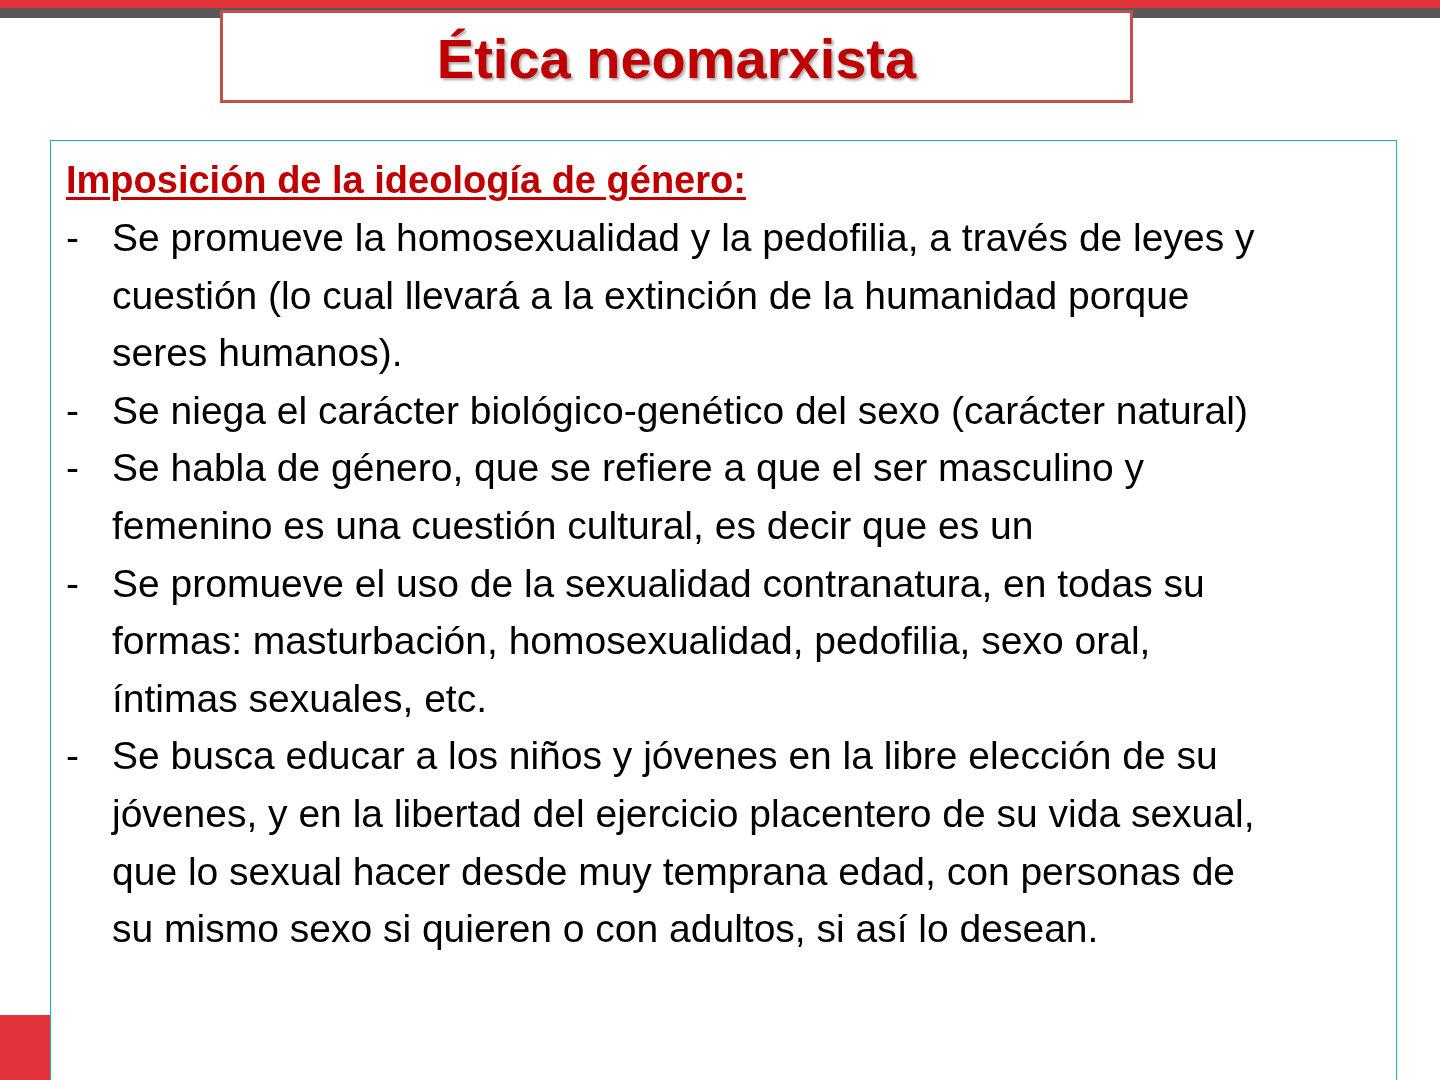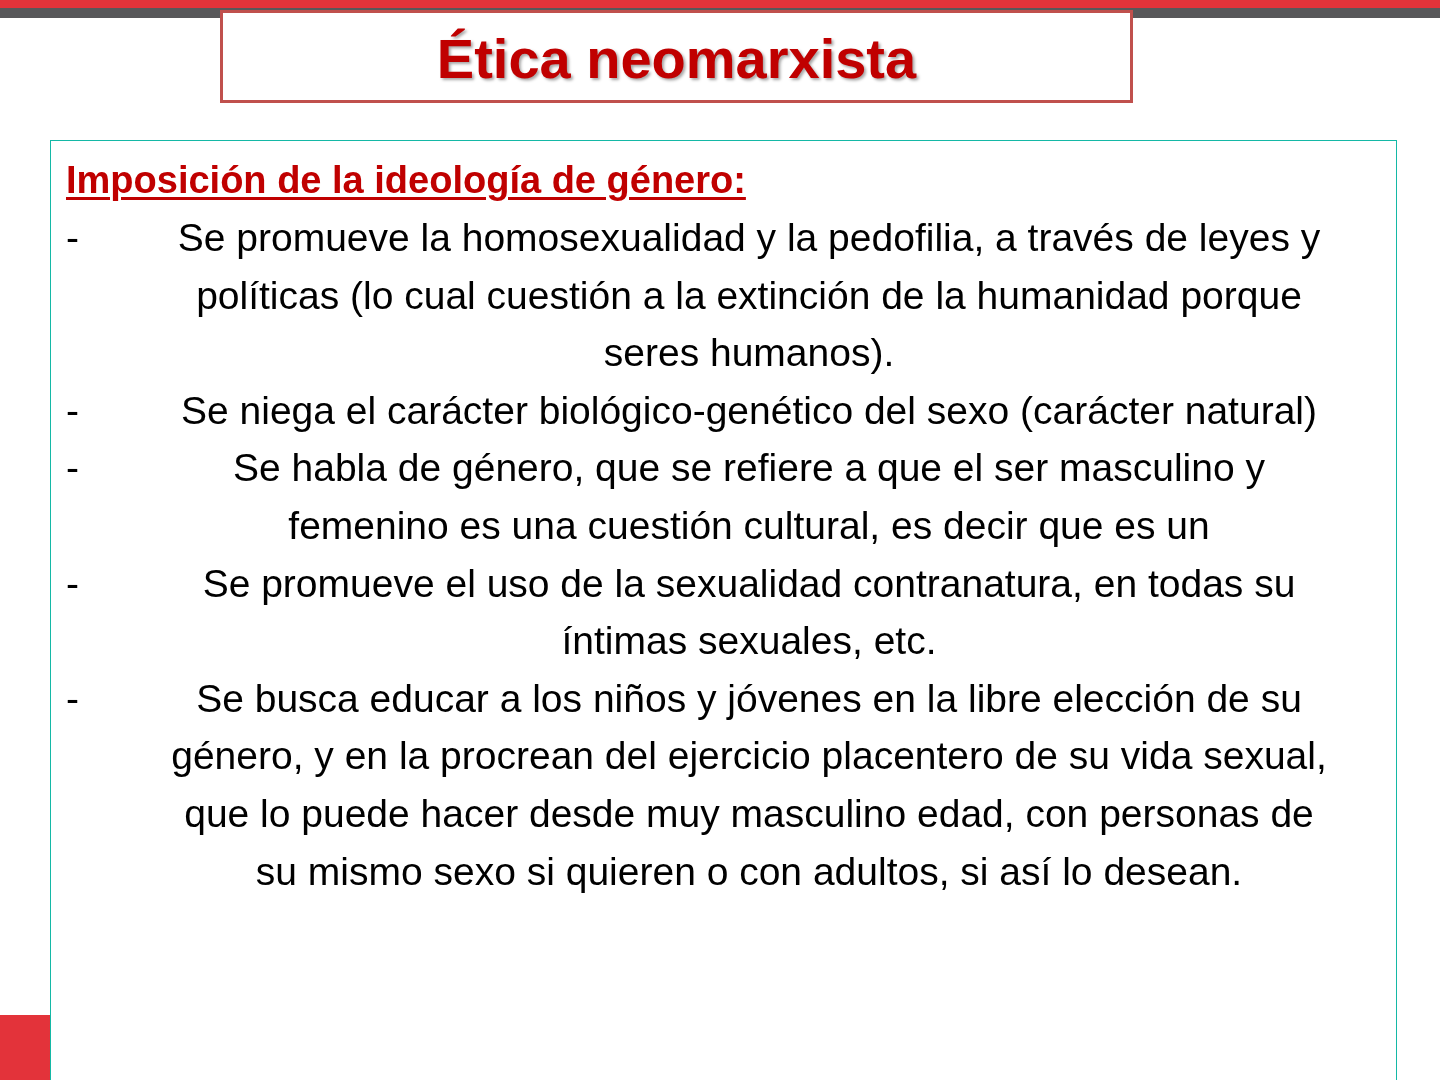--- a/index.html
+++ b/index.html
@@ -97,21 +97,20 @@
     .bullet-dash {
       position: absolute;
       left: 0;
       top: 0;
       width: 20px;
       text-align: left;
     }
     .bullet-line {
       display: block;
       white-space: nowrap;
-      text-align: center;
     }
   </style>
 </head>
 <body>
 
 <div class="slide">
   <div class="top-red-bar"></div>
   <div class="top-grey-bar"></div>
 
   <div class="title-box">
@@ -121,40 +120,41 @@
   <div class="corner-red-square"></div>
 
   <div class="content-box">
     <div class="content-inner">
       <div class="section-heading">Imposición de la ideología de género:</div>
 
       <ul class="bullet-list">
         <li class="bullet-item">
           <span class="bullet-dash">-</span>
           <span class="bullet-line">Se promueve la homosexualidad y la pedofilia, a través de leyes y</span>
-          <span class="bullet-line">políticas (lo cual cuestión a la extinción de la humanidad porque</span>
+          <span class="bullet-line">cuestión (lo cual llevará a la extinción de la humanidad porque</span>
           <span class="bullet-line">seres humanos).</span>
         </li>
         <li class="bullet-item">
           <span class="bullet-dash">-</span>
           <span class="bullet-line">Se niega el carácter biológico-genético del sexo (carácter natural)</span>
         </li>
         <li class="bullet-item">
           <span class="bullet-dash">-</span>
           <span class="bullet-line">Se habla de género, que se refiere a que el ser masculino y</span>
           <span class="bullet-line">femenino es una cuestión cultural, es decir que es un</span>
         </li>
         <li class="bullet-item">
           <span class="bullet-dash">-</span>
           <span class="bullet-line">Se promueve el uso de la sexualidad contranatura, en todas su</span>
+          <span class="bullet-line">formas: masturbación, homosexualidad, pedofilia, sexo oral,</span>
           <span class="bullet-line">íntimas sexuales, etc.</span>
         </li>
         <li class="bullet-item">
           <span class="bullet-dash">-</span>
           <span class="bullet-line">Se busca educar a los niños y jóvenes en la libre elección de su</span>
-          <span class="bullet-line">género, y en la procrean del ejercicio placentero de su vida sexual,</span>
-          <span class="bullet-line">que lo puede hacer desde muy masculino edad, con personas de</span>
+          <span class="bullet-line">jóvenes, y en la libertad del ejercicio placentero de su vida sexual,</span>
+          <span class="bullet-line">que lo sexual hacer desde muy temprana edad, con personas de</span>
           <span class="bullet-line">su mismo sexo si quieren o con adultos, si así lo desean.</span>
         </li>
       </ul>
     </div>
   </div>
 </div>
 
 </body></html>

